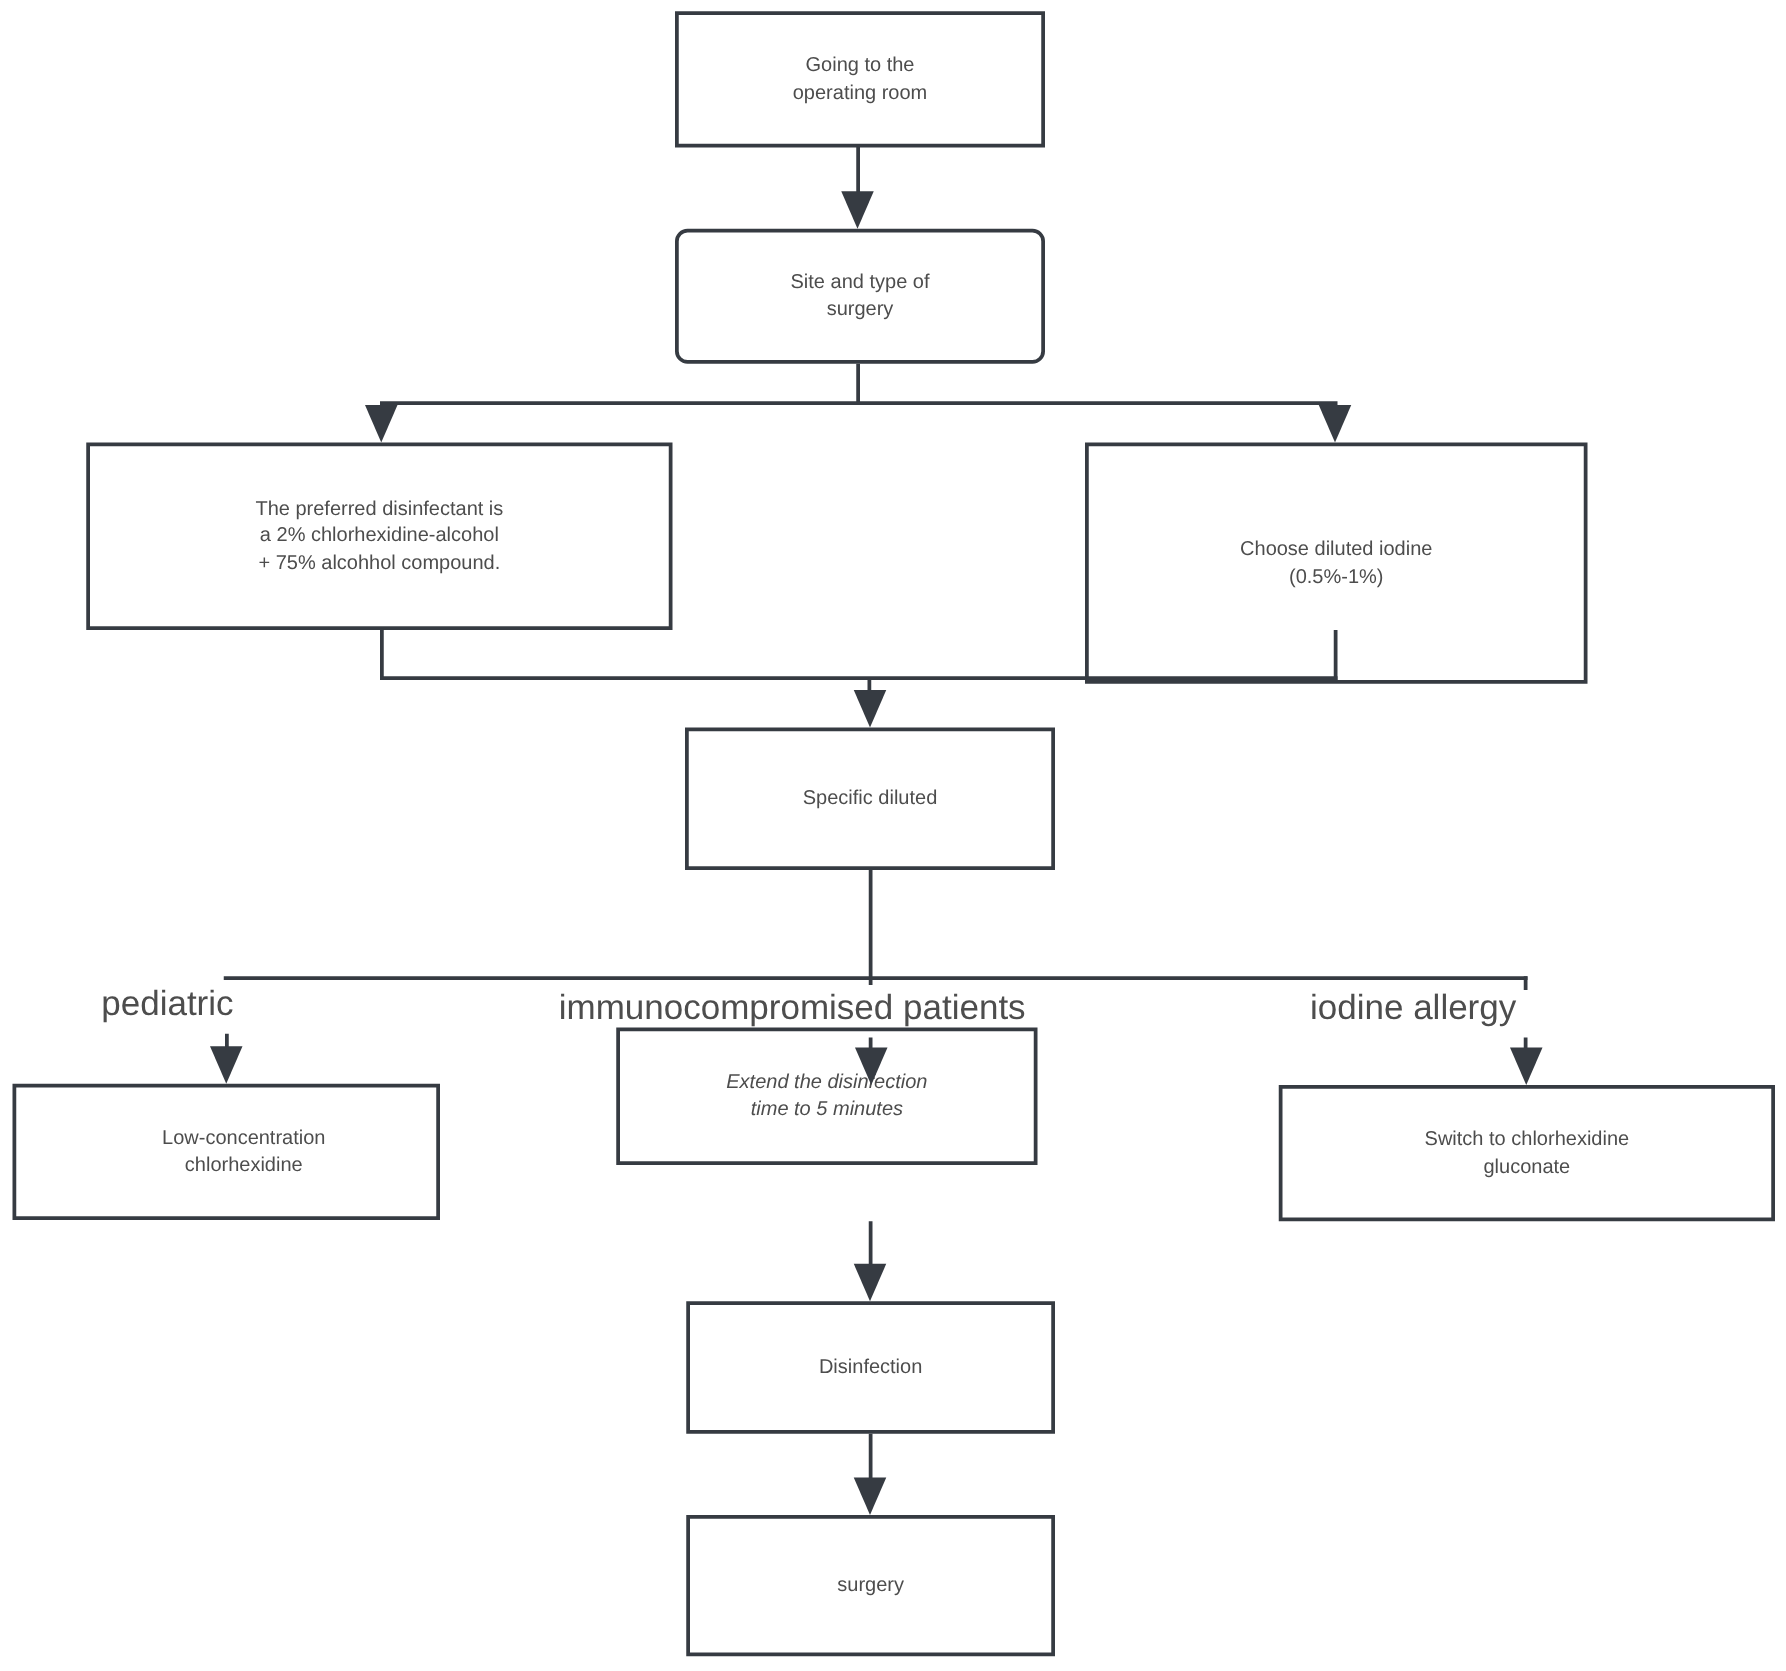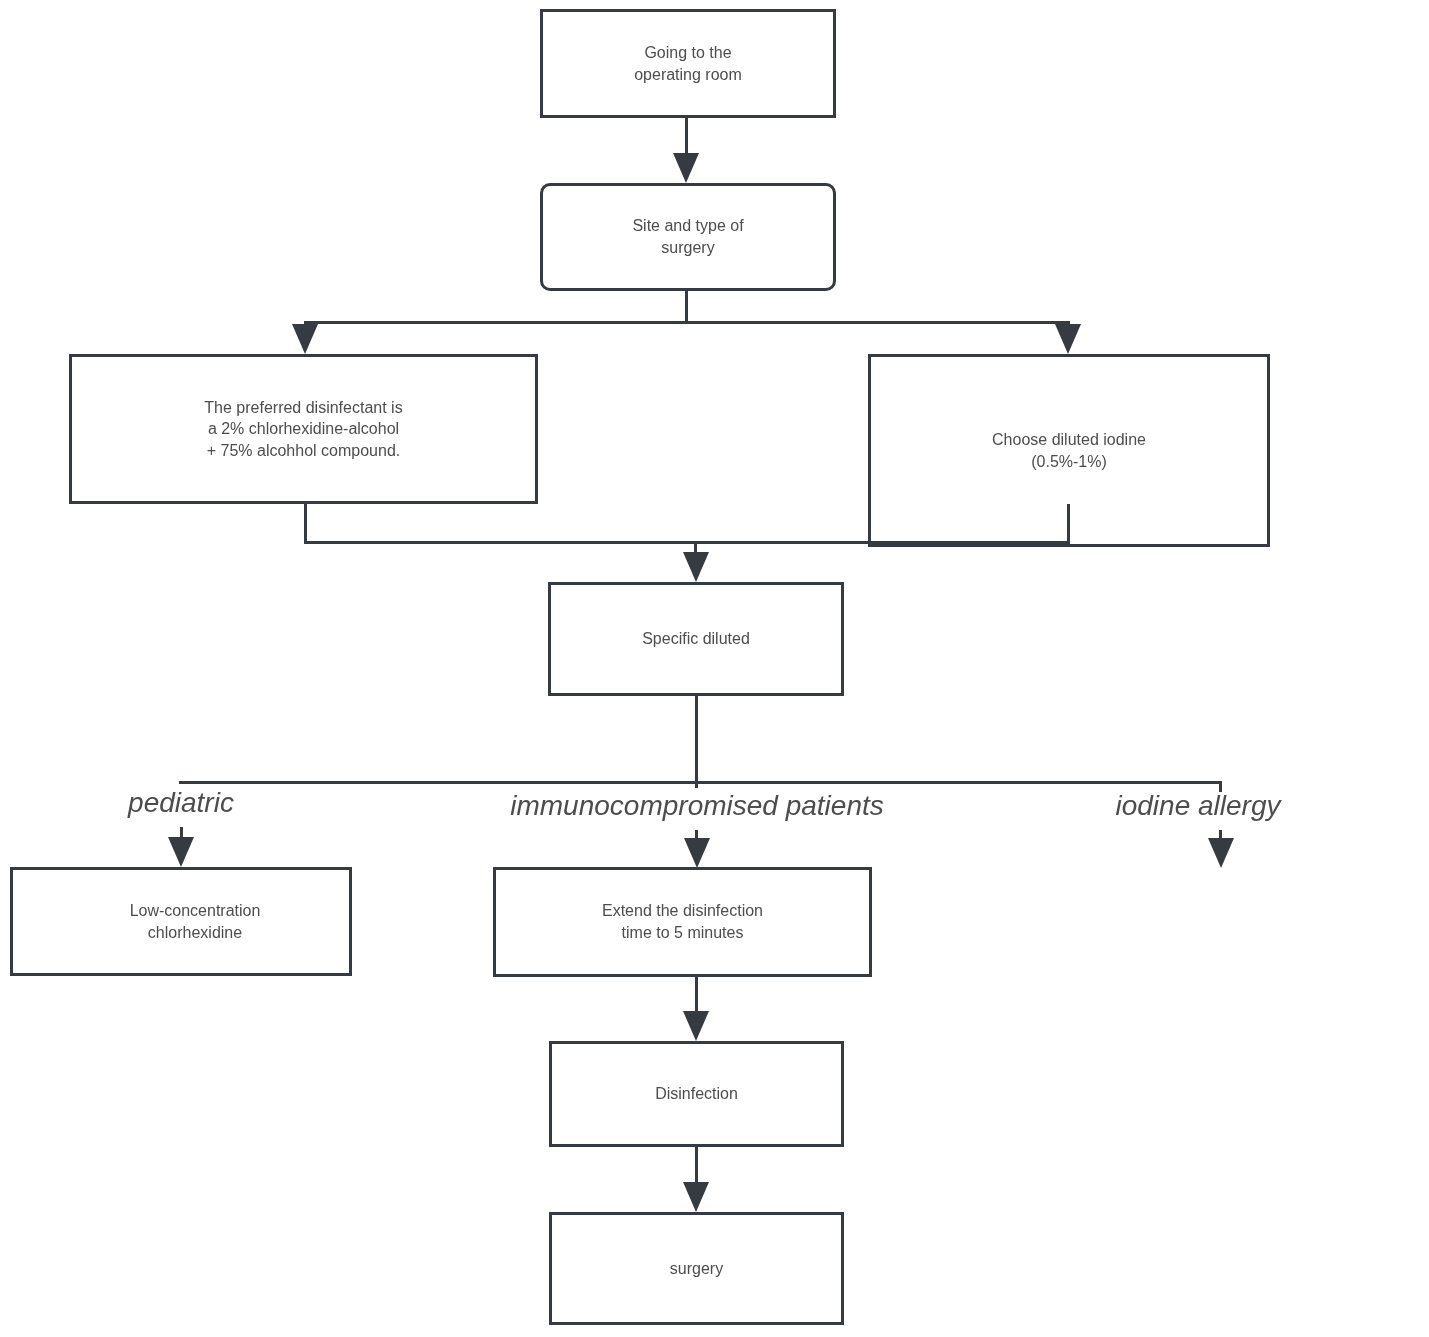--- a/index.html
+++ b/index.html
@@ -24,41 +24,39 @@
     display:flex;align-items:center;justify-content:center;
     text-align:center;
     font-size:16px;line-height:1.35;
     white-space:pre-line;
     padding:0 8px;
   }
   .branch-label{
     position:absolute;
     color:var(--text);
     font-size:28px;line-height:1.1;
-    text-align:center;
     white-space:nowrap;
-    font-style:italic;
   }
   .v-line{position:absolute;width:3px;background:var(--line);}
   .h-line{position:absolute;height:3px;background:var(--line);}
   .arrow-down{
     position:absolute;width:0;height:0;
     border-left:13px solid transparent;
     border-right:13px solid transparent;
     border-top:30px solid var(--line);
   }
 
   
   #n-going       {left:540px; top:9px;    width:296px; height:109px;}
   #n-site        {left:540px; top:183px;  width:296px; height:108px;border-radius:10px;}
   #n-preferred   {left:69px;  top:354px;  width:469px; height:150px;}
   #n-iodine      {left:868px; top:354px;  width:402px; height:193px;}
   #n-specific    {left:548px; top:582px;  width:296px; height:114px;}
   #n-lowconc     {left:10px;  top:867px;  width:342px; height:109px;padding-left:36px;}
-  #n-extend      {left:493px; top:867px;  width:379px; height:110px;}
+  #n-extend      {left:493px; top:822px;  width:337px; height:110px;font-style:italic;}
   #n-switch      {left:1023px;top:868px;  width:397px; height:109px;}
   #n-disinfection{left:549px; top:1041px; width:295px; height:106px;text-align:right;}
   #n-surgery     {left:549px; top:1212px; width:295px; height:113px;}
 
   
   #lbl-pediatric {left:81px;   top:788px; width:200px;}
   #lbl-immuno    {left:447px;  top:791px; width:500px;}
   #lbl-iodine    {left:1048px; top:791px; width:300px;}
 </style>
 </head>
@@ -73,20 +71,22 @@
   <div class="node" id="n-preferred">The preferred disinfectant is
 a 2% chlorhexidine-alcohol
 + 75% alcohhol compound.</div>
   <div class="node" id="n-iodine">Choose diluted iodine
 (0.5%-1%)</div>
   <div class="node" id="n-specific">Specific diluted</div>
   <div class="node" id="n-lowconc">Low-concentration
 chlorhexidine</div>
   <div class="node" id="n-extend">Extend the disinfection
 time to 5 minutes</div>
+  <div class="node" id="n-switch">Switch to chlorhexidine
+gluconate</div>
   <div class="node" id="n-disinfection">Disinfection</div>
   <div class="node" id="n-surgery">surgery</div>
 
   <div class="branch-label" id="lbl-pediatric">pediatric</div>
   <div class="branch-label" id="lbl-immuno">immunocompromised patients</div>
   <div class="branch-label" id="lbl-iodine">iodine allergy</div>
 
   <div class="v-line" style="left:685px;top:117px;height:42px;"></div>
   <div class="arrow-down" style="left:673px;top:153px;"></div>
 

